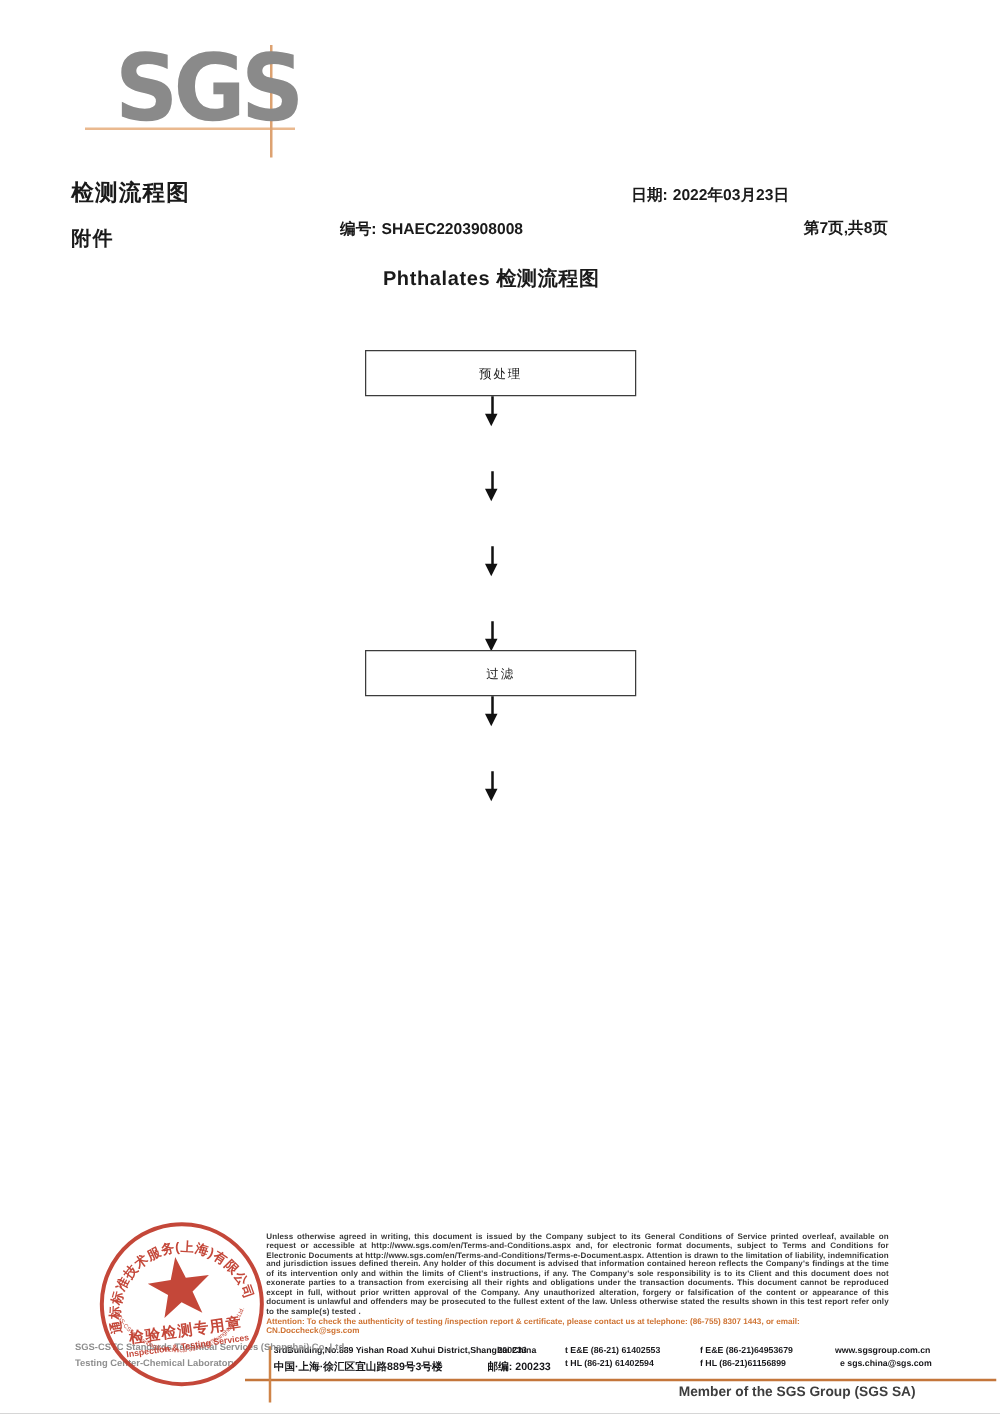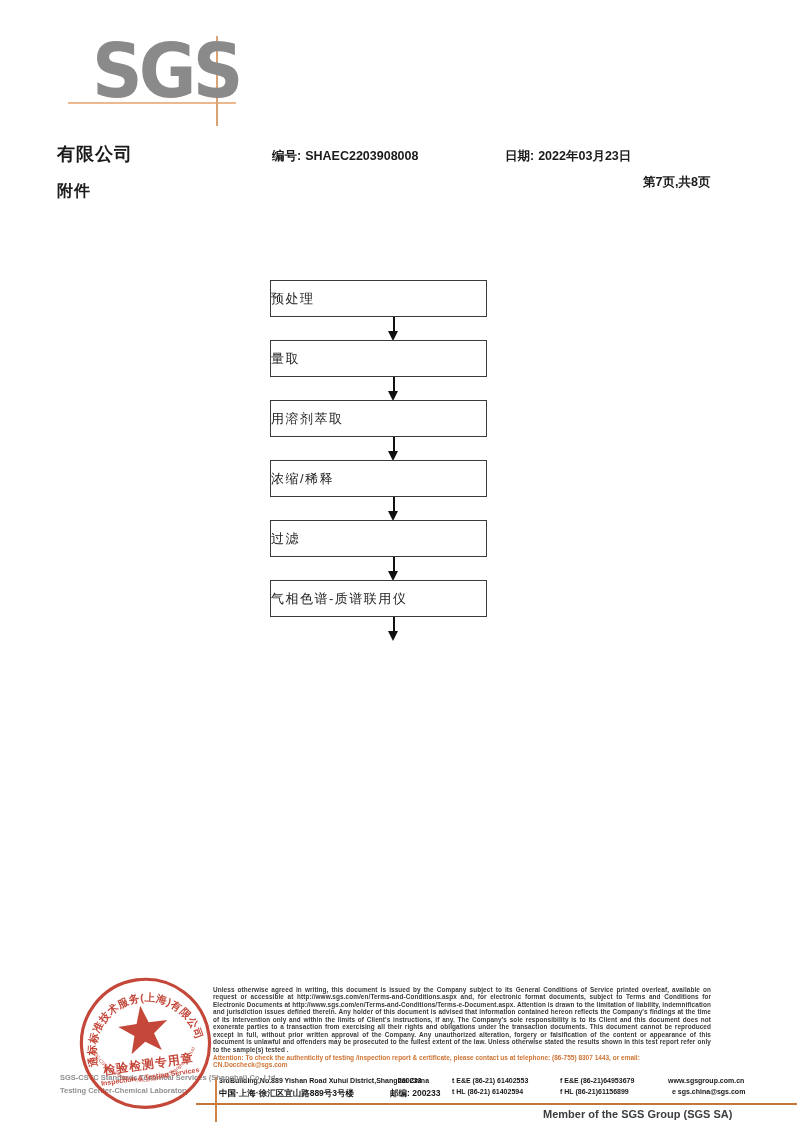--- a/index.html
+++ b/index.html
@@ -14,35 +14,35 @@
     position:absolute; left:92px; top:28px; font-size:74px; font-weight:bold;
     color:#8a8a8a; letter-spacing:-4px; transform:scaleX(0.95); transform-origin:left top;
     font-family:"DejaVu Sans","Liberation Sans",sans-serif;
   }
   .hairline { position:absolute; }
   .logo-hline { left:68px; top:102px; width:168px; height:2px; background:#eab98f; }
   .logo-vline { left:216px; top:36px; width:2px; height:90px; background:#dda271; }
   
   .report-title { position:absolute; left:57px; top:142px; font-size:18px; font-weight:bold; letter-spacing:1px; }
   .hdr-item { position:absolute; top:148px; font-size:12.5px; font-weight:600; white-space:nowrap; }
-  .hdr-no   { left:272px; }
+  .hdr-no   { left:272px;margin-top:27px; }
   .hdr-date { left:489px;margin-left:16px; }
   .hdr-page { left:643px;margin-top:26px; }
   .hdr-item .lbl { margin-right:4px; }
   .attachment { position:absolute; left:57px; top:181px; font-size:16px; font-weight:bold; letter-spacing:1px; }
   
   .fc-title {
     position:absolute; left:0; right:14px; top:213px; text-align:center;
     font-size:16px; font-weight:bold; letter-spacing:0.5px;
   }
   .fc-box {
-    position:absolute; left:270px; width:217px; height:37px;
+    position:absolute; left:292px; width:217px; height:37px;
     border:1px solid #3c3c3c; background:#fff;
-    display:flex; align-items:center; justify-content:flex-start;
-    font-size:13px; letter-spacing:1.5px; color:#222;
+    display:flex; align-items:center; justify-content:center;
+    font-size:10px; letter-spacing:1.5px; color:#222;
   }
   .fc-arrow { position:absolute; left:387px; width:13px; height:24px; }
   .fc-arrow .shaft { position:absolute; left:5.5px; top:0; width:2px; height:15px; background:#111; }
   .fc-arrow .head {
     position:absolute; left:1px; top:14px; width:0; height:0;
     border-left:5.5px solid transparent; border-right:5.5px solid transparent;
     border-top:10px solid #111;
   }
   
   .company-lines { position:absolute; left:60px; top:1071px; color:#8f8f8f; font-size:7.5px; font-weight:600; line-height:13px; z-index:1; }
@@ -68,68 +68,57 @@
 </style>
 </head>
 <body>
 
 <div id="page">
 
   <div class="hairline logo-hline"></div>
   <div class="hairline logo-vline"></div>
   <div class="logo-text">SGS</div>
 
-  <div class="report-title">有限公司</div>
+  <div class="report-title">检测流程图</div>
   <div class="hdr-item hdr-no">
     <span class="lbl">编号:</span><span>SHAEC2203908008</span>
   </div>
   <div class="hdr-item hdr-date">
     <span class="lbl">日期:</span><span>2022年03月23日</span>
   </div>
   <div class="hdr-item hdr-page">第7页,共8页</div>
   <div class="attachment">附件</div>
 
+  <div class="fc-title">Phthalates 检测流程图</div>
 
   <div class="fc-box" style="top:280px">
       <span>预处理</span>
     </div>
   <div class="fc-arrow" style="top:317px">
       <div class="shaft"></div>
       <div class="head"></div>
     </div>
-  <div class="fc-box" style="top:340px">
-      <span>量取</span>
-    </div>
   <div class="fc-arrow" style="top:377px">
       <div class="shaft"></div>
       <div class="head"></div>
     </div>
-  <div class="fc-box" style="top:400px">
-      <span>用溶剂萃取</span>
-    </div>
   <div class="fc-arrow" style="top:437px">
       <div class="shaft"></div>
       <div class="head"></div>
-    </div>
-  <div class="fc-box" style="top:460px">
-      <span>浓缩/稀释</span>
     </div>
   <div class="fc-arrow" style="top:497px">
       <div class="shaft"></div>
       <div class="head"></div>
     </div>
   <div class="fc-box" style="top:520px">
       <span>过滤</span>
     </div>
   <div class="fc-arrow" style="top:557px">
       <div class="shaft"></div>
       <div class="head"></div>
-    </div>
-  <div class="fc-box" style="top:580px">
-      <span>气相色谱-质谱联用仪</span>
     </div>
   <div class="fc-arrow" style="top:617px">
       <div class="shaft"></div>
       <div class="head"></div>
     </div>
 
   <div class="company-lines">
     <div>SGS-CSTC Standards Technical Services (Shanghai) Co.,Ltd.</div>
     <div>Testing Center-Chemical Laboratory</div>
   </div>

